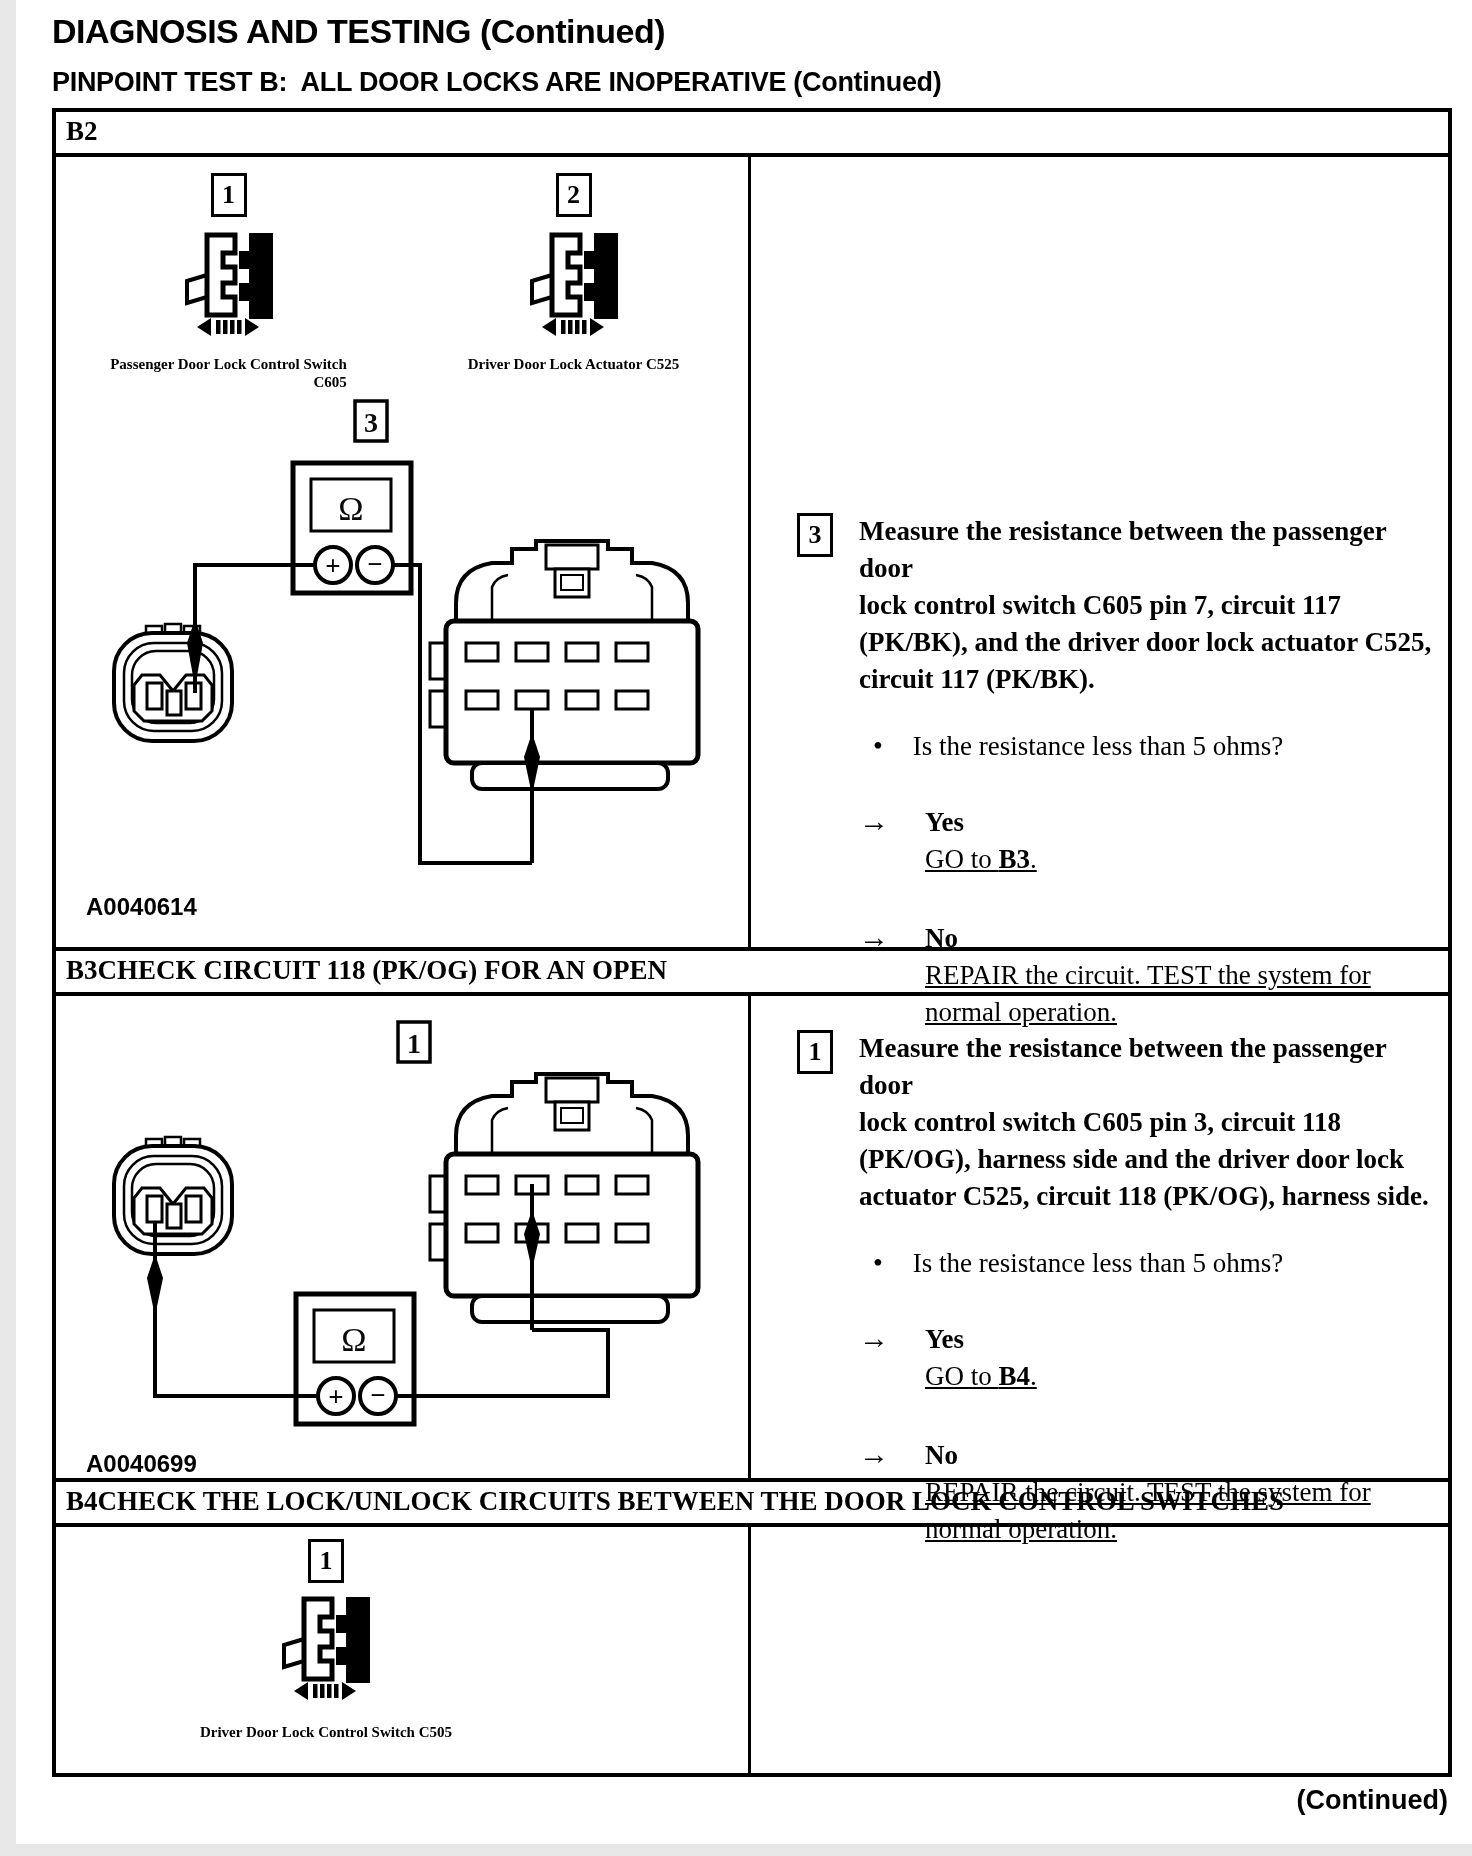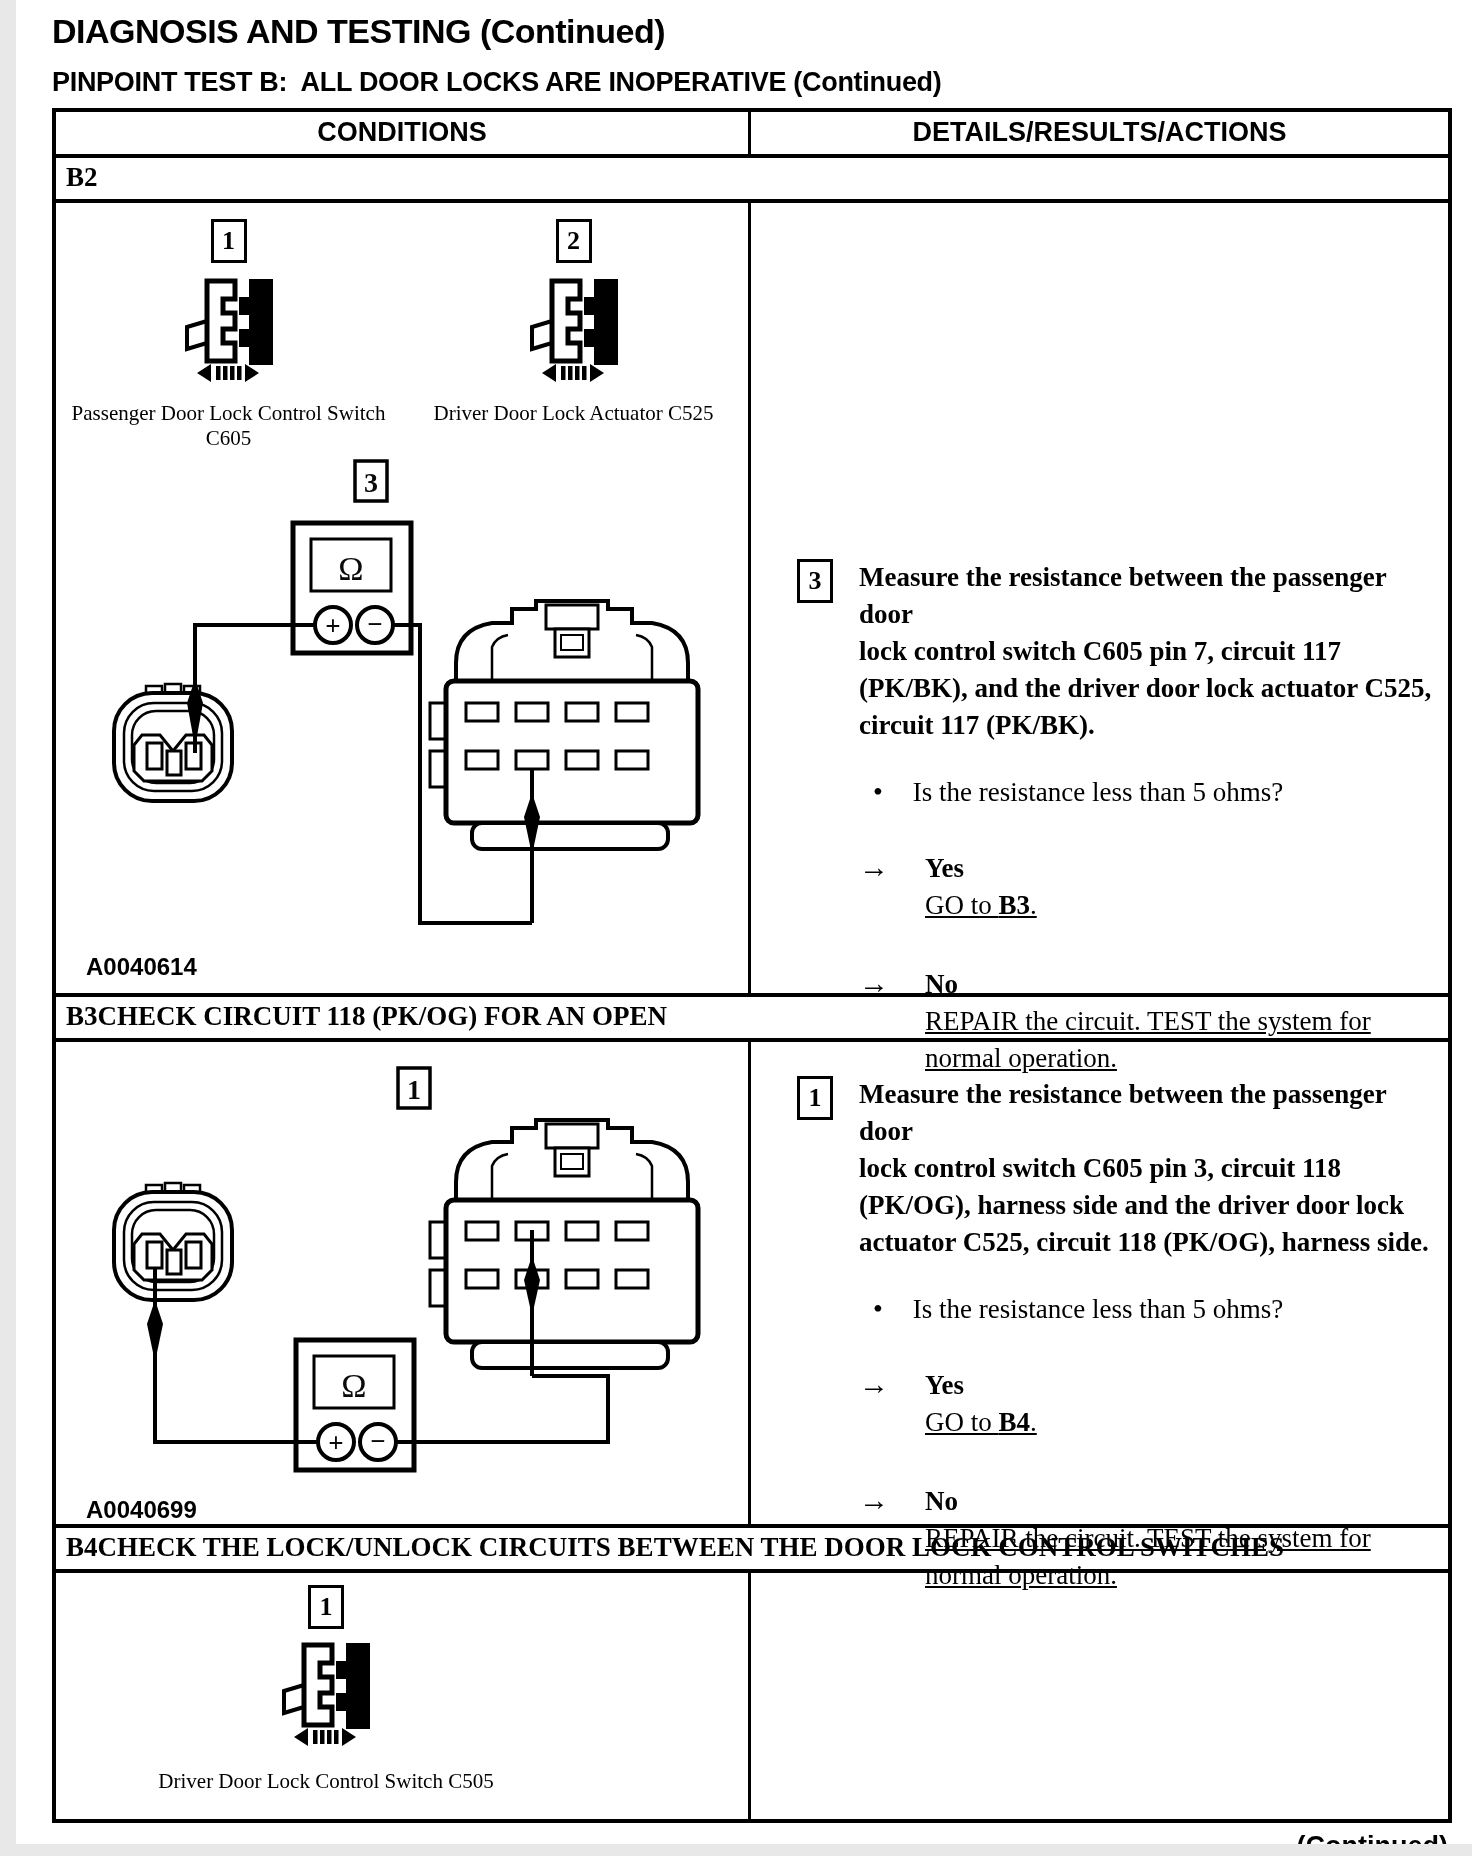--- a/index.html
+++ b/index.html
@@ -24,21 +24,21 @@
   .cell.left{width:695px;border-right:3px solid #000;position:relative;}
   .cell.right{flex:1;padding-left:46px;padding-right:6px;}
   .pt-b2{padding-top:356px;}
   .pt-b3{padding-top:34px;}
   .callout{display:inline-flex;align-items:center;justify-content:center;
            width:30px;height:38px;border:3px solid #000;font-weight:700;font-size:26px;
            background:#fff;flex:none;}
   .conn-pair{display:flex;padding-top:16px;}
   .conn-group{display:flex;flex-direction:column;align-items:center;width:345px;}
   .conn-group .callout{margin-bottom:8px;}
-  .conn-label{font-size:21px;font-weight:400;text-align:center;line-height:1.2;
+  .conn-label{font-size:15px;font-weight:700;text-align:right;line-height:1.2;
               margin-top:12px;white-space:pre-line;}
   .meas{display:block;margin:2px 0 0 12px;}
   .figure-id{font-family:"Liberation Sans",sans-serif;font-weight:700;font-size:24px;
              margin:0 0 4px 30px;}
   .step{display:flex;gap:26px;}
   .instruction{margin:0;font-size:27px;font-weight:700;line-height:37px;white-space:pre-line;}
   .q-row{margin:32px 0 0 76px;display:flex;gap:30px;font-size:27px;font-weight:400;align-items:baseline;}
   .bullet::before{content:"\2022";font-size:28px;}
   .answer{display:flex;gap:36px;margin:40px 0 0 62px;font-size:27px;line-height:37px;align-items:baseline;}
   .arrow::before{content:"\2192";font-size:30px;font-weight:700;}
@@ -55,24 +55,20 @@
 </head>
 <body>
 
 <div class="page">
 
   <h1 class="h1">DIAGNOSIS AND TESTING (Continued)</h1>
   <h2 class="h2">PINPOINT TEST B:  ALL DOOR LOCKS ARE INOPERATIVE (Continued)</h2>
 
   <div class="ptable">
 
-    <div class="thead">
-      <div class="th c">CONDITIONS</div>
-      <div class="th d">DETAILS/RESULTS/ACTIONS</div>
-    </div>
 
     <div class="band">
       <span class="bid">B2</span>
     </div>
 
     <div class="content" style="height:790px;">
       <div class="cell left">
 
         <div class="conn-pair">
           <figure class="conn-group" style="margin:0;">

